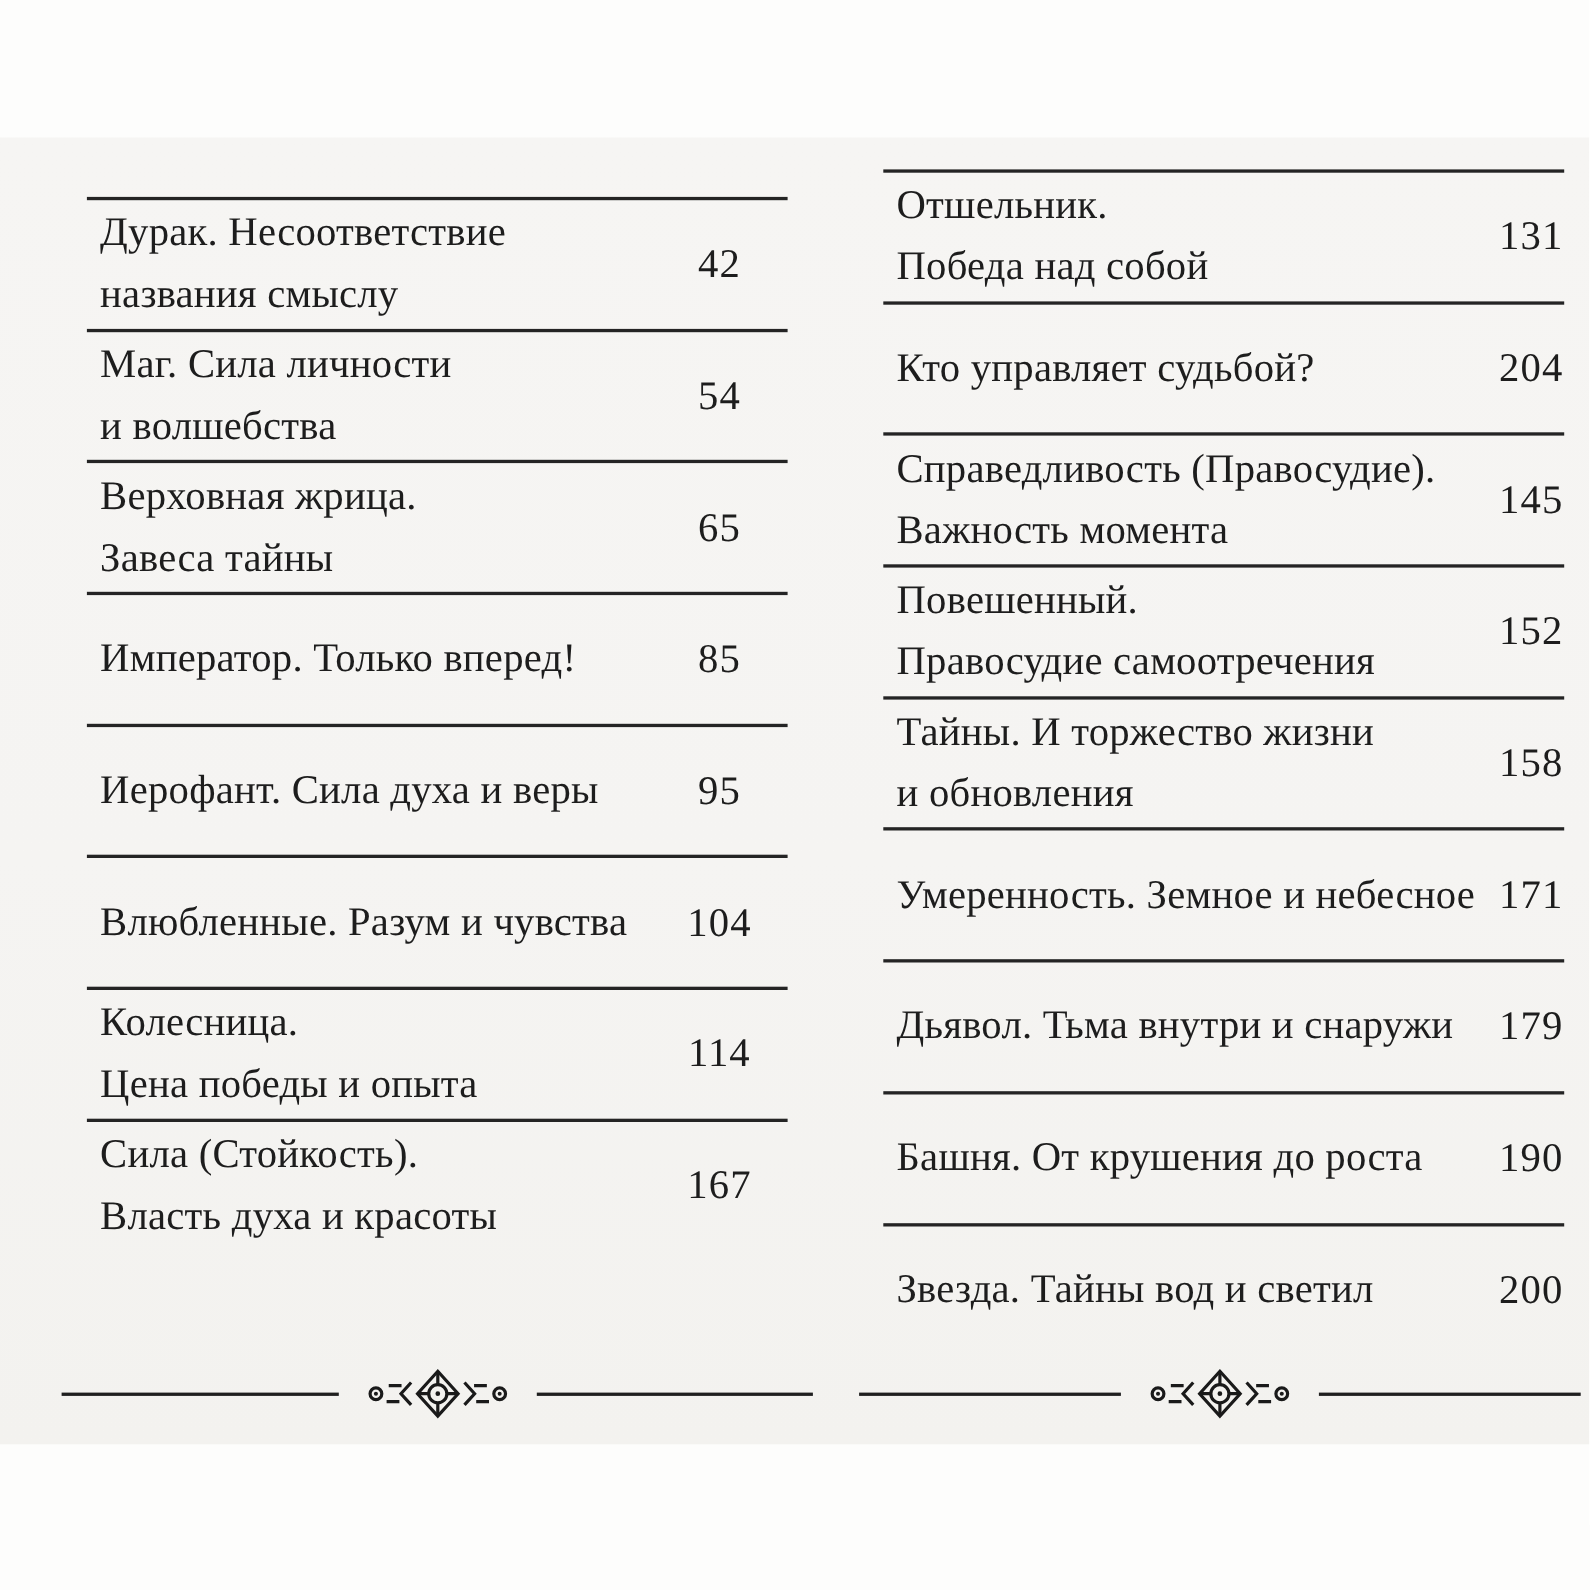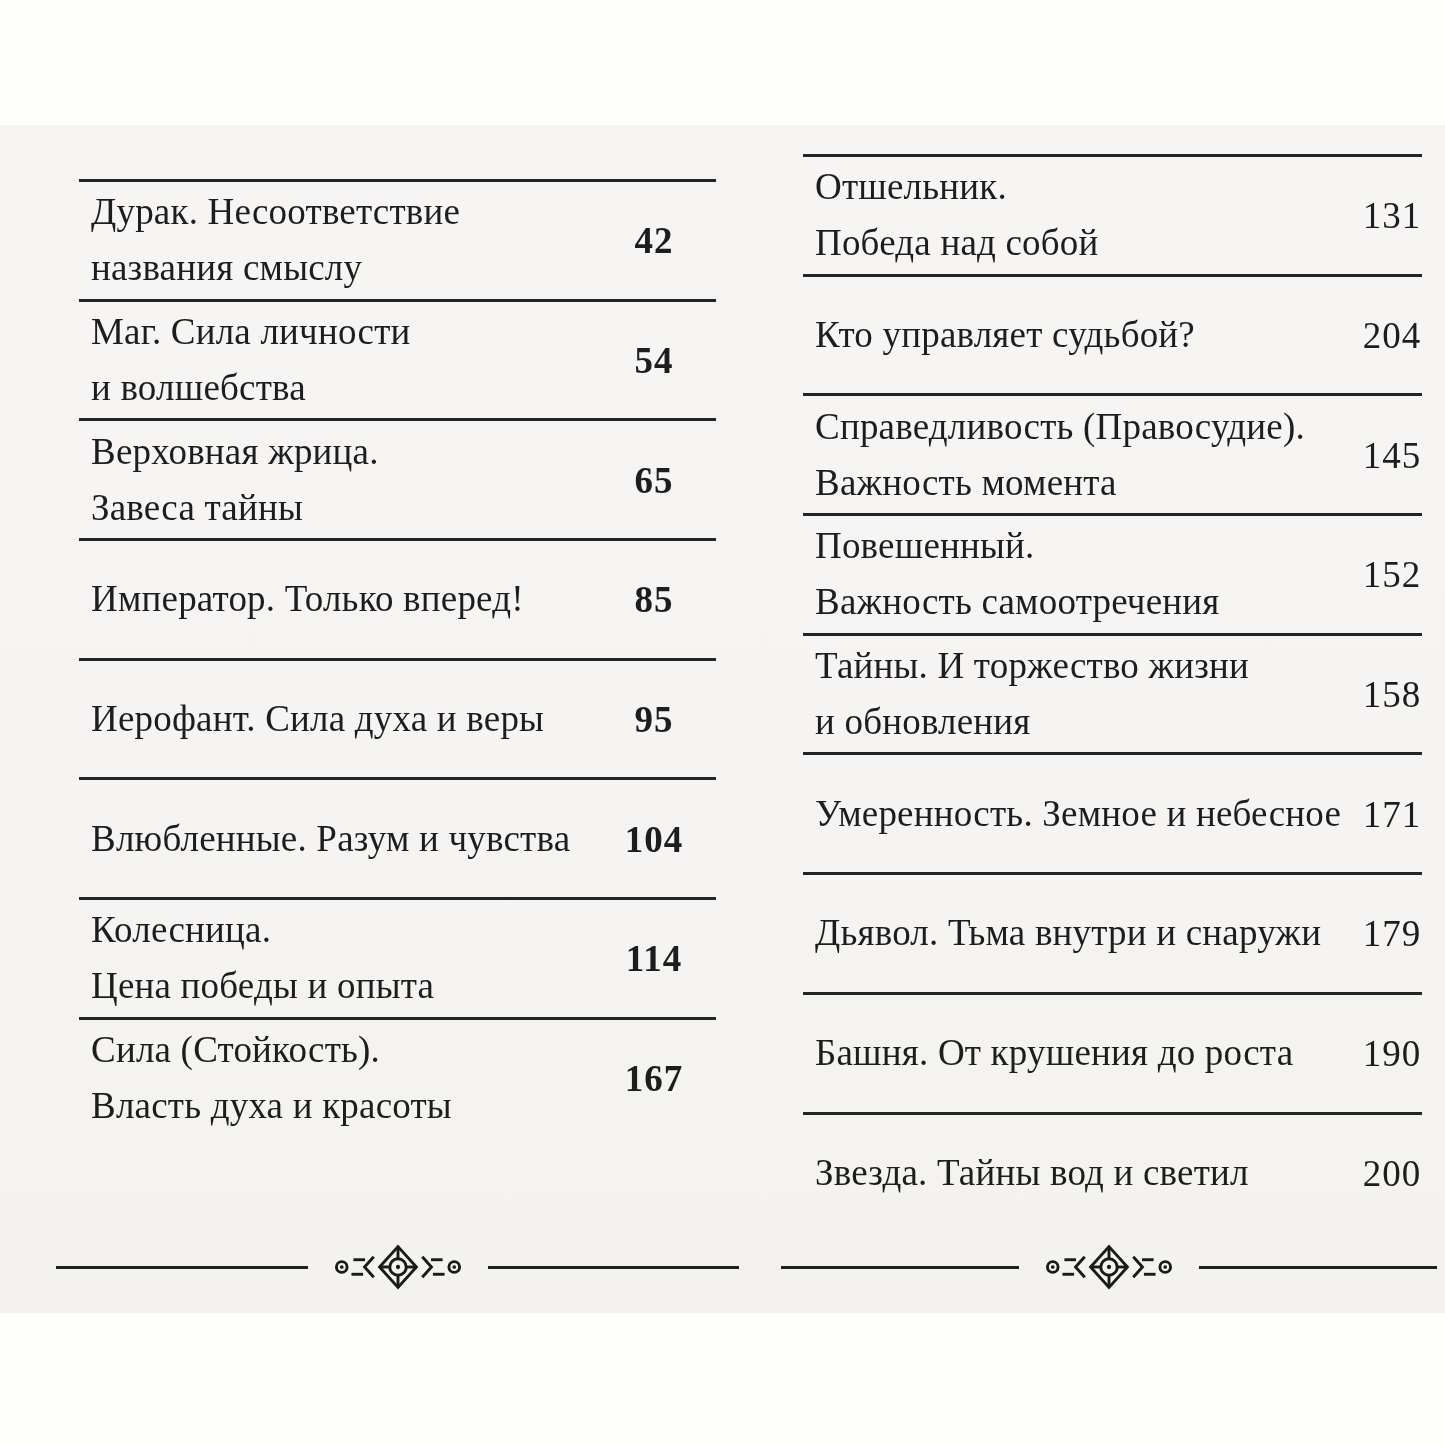--- a/index.html
+++ b/index.html
@@ -32,21 +32,21 @@
     font-size:37px;line-height:56px;letter-spacing:0.2px;
     white-space:nowrap;
   }
   .tl:empty{display:none;}
   .num{
     position:absolute;top:50%;
     transform:translate(-50%,-50%);
     font-size:37px;letter-spacing:1px;
     white-space:nowrap;
   }
-  .col-left  .num{left:575px;font-weight:bold;}
+  .col-left  .num{left:575px;}
   .col-right .num{left:589px;}
   
   .orn-row{
     position:absolute;top:1267px;
     transform:translateY(-50%);
     display:flex;align-items:center;gap:26px;
   }
   .orn-left {left:56px; width:683px;}
   .orn-right{left:781px;width:656px;}
   .orn-line{flex:1;height:3px;background:#1f1f1f;}
@@ -130,21 +130,21 @@
       <div class="entry">
         <div class="title">
           <div class="tl">Справедливость (Правосудие).</div>
           <div class="tl">Важность момента</div>
         </div>
         <div class="num">145</div>
       </div>
       <div class="entry">
         <div class="title">
           <div class="tl">Повешенный.</div>
-          <div class="tl">Важность самоотречения</div>
+          <div class="tl">Правосудие самоотречения</div>
         </div>
         <div class="num">152</div>
       </div>
       <div class="entry">
         <div class="title">
           <div class="tl">Тайны. И торжество жизни</div>
           <div class="tl">и обновления</div>
         </div>
         <div class="num">158</div>
       </div>

